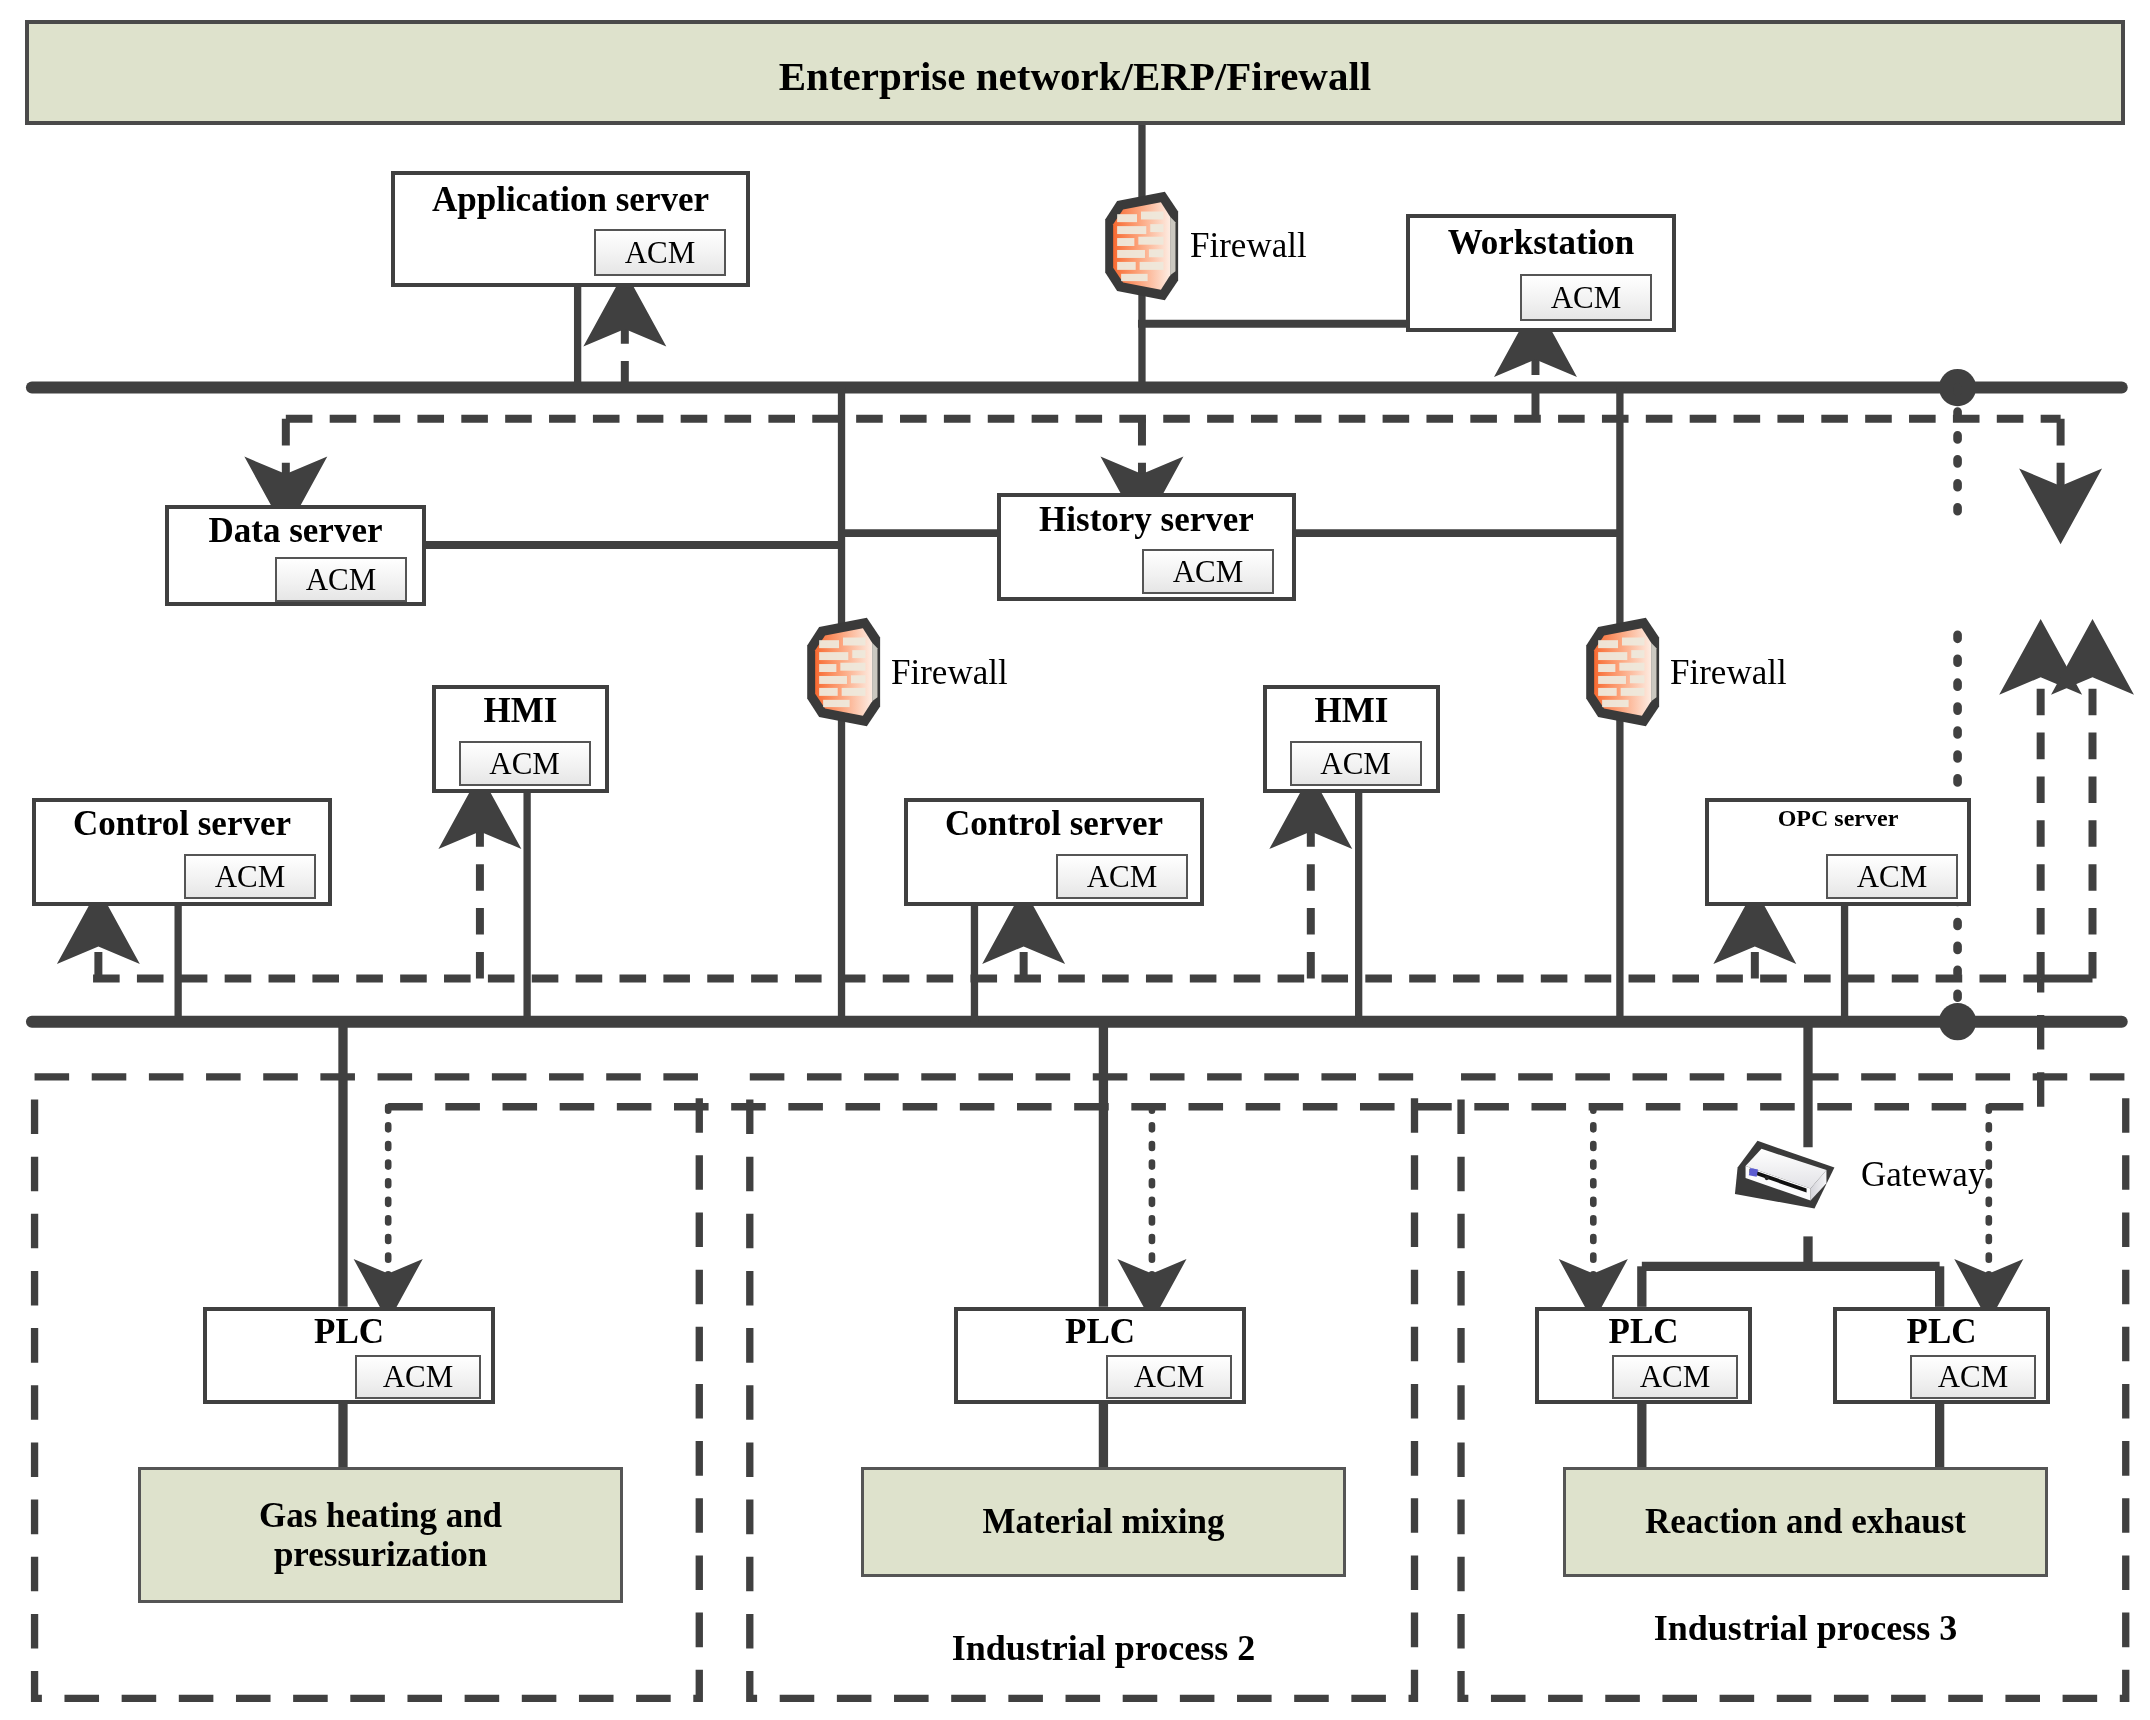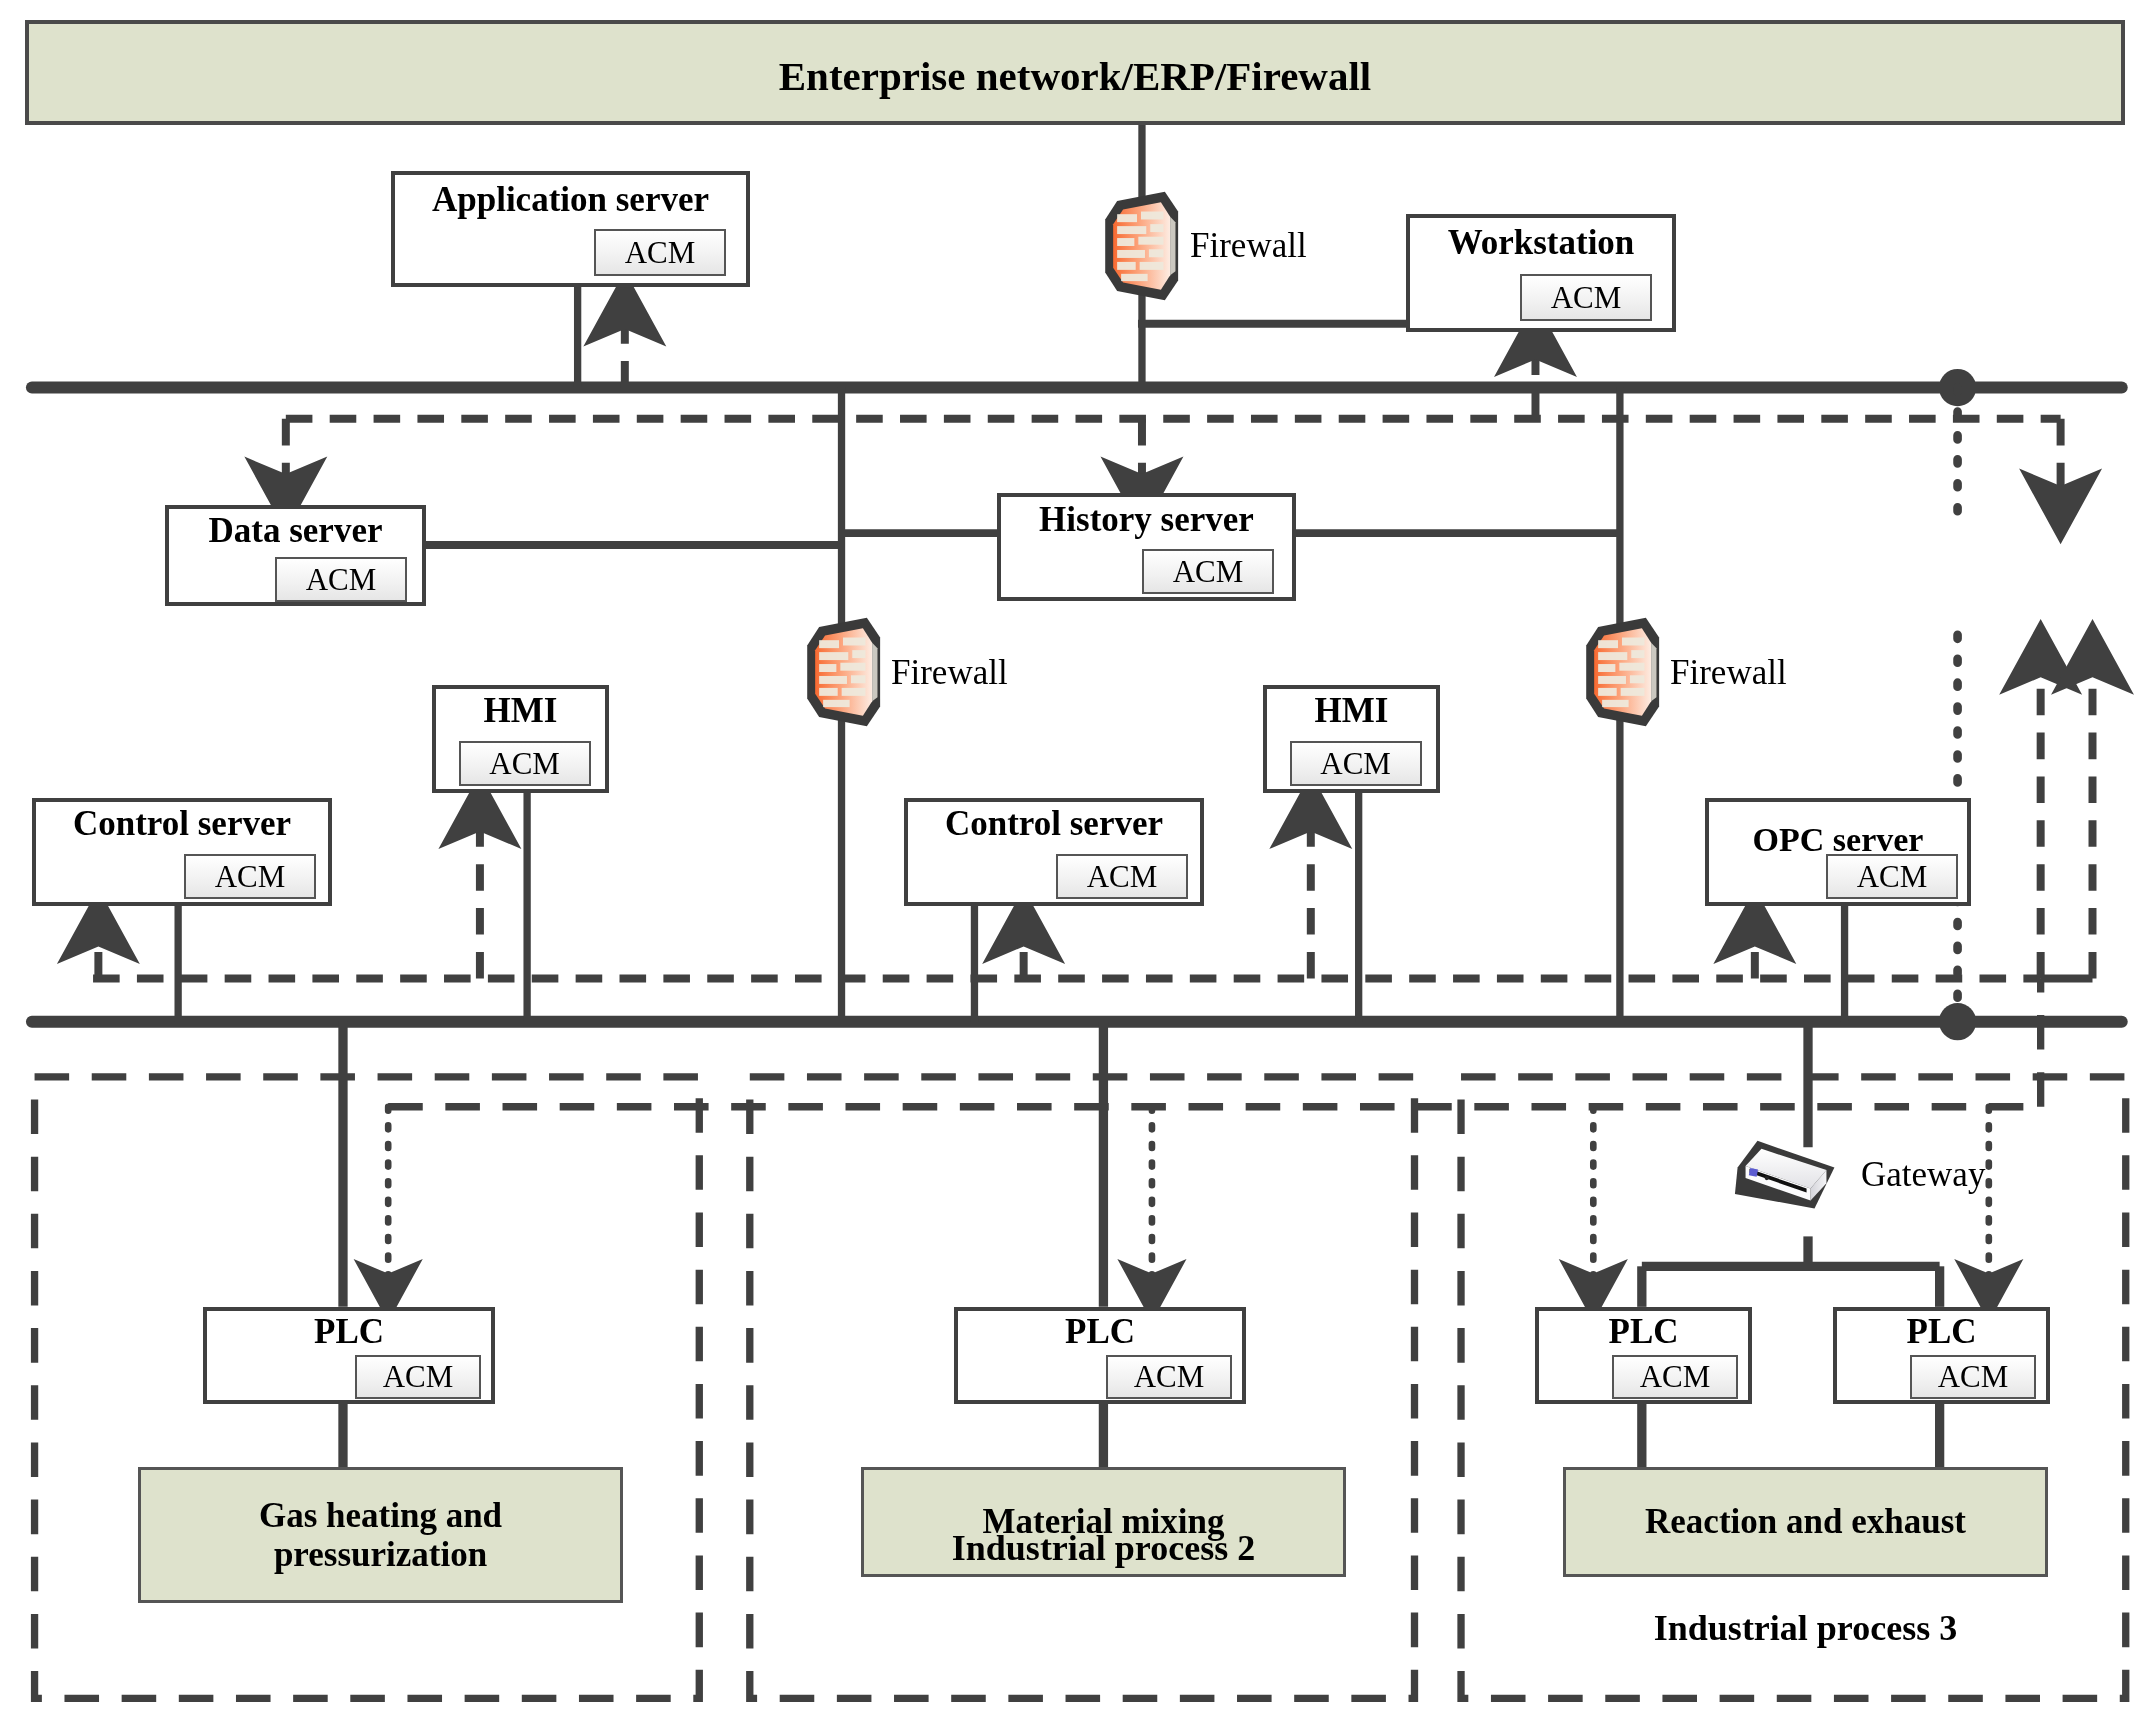--- a/index.html
+++ b/index.html
@@ -200,21 +200,21 @@
     <div class="title" style="top:4px;font-size:35px;">Control server</div>
     <div class="acm" style="left:148px;top:52px;width:132px;height:45px;font-size:31px;">ACM</div>
   </div>
 
   <div class="nodebox" style="left:904px;top:798px;width:300px;height:108px;">
     <div class="title" style="top:4px;font-size:35px;">Control server</div>
     <div class="acm" style="left:148px;top:52px;width:132px;height:45px;font-size:31px;">ACM</div>
   </div>
 
   <div class="nodebox" style="left:1705px;top:798px;width:266px;height:108px;">
-    <div class="title" style="top:20px;font-size:34px;">OPC server</div>
+    <div class="title" style="top:4px;font-size:24px;">OPC server</div>
     <div class="acm" style="left:117px;top:52px;width:132px;height:45px;font-size:31px;">ACM</div>
   </div>
 
   <div class="nodebox" style="left:203px;top:1307px;width:292px;height:97px;">
     <div class="title" style="top:2.7px;font-size:35px;">PLC</div>
     <div class="acm" style="left:148px;top:44px;width:126px;height:44px;font-size:31px;">ACM</div>
   </div>
 
   <div class="nodebox" style="left:954px;top:1307px;width:292px;height:97px;">
     <div class="title" style="top:2.7px;font-size:35px;">PLC</div>
@@ -230,21 +230,21 @@
     <div class="title" style="top:2.7px;font-size:35px;">PLC</div>
     <div class="acm" style="left:73px;top:44px;width:126px;height:44px;font-size:31px;">ACM</div>
   </div>
 
   <div class="greenbox" style="left:138px;top:1467px;width:485px;height:136px;font-size:35px;padding:0 12px;">Gas heating and pressurization</div>
 
   <div class="greenbox" style="left:861px;top:1467px;width:485px;height:110px;font-size:35px;padding:0 12px;">Material mixing</div>
 
   <div class="greenbox" style="left:1563px;top:1467px;width:485px;height:110px;font-size:35px;padding:0 19px;">Reaction and exhaust</div>
 
-  <div class="procLabel" style="left:861px;top:1527px;width:485px;font-size:36px;">Industrial process 2</div>
+  <div class="procLabel" style="left:861px;top:1627px;width:485px;font-size:36px;">Industrial process 2</div>
   <div class="procLabel" style="left:1563px;top:1607px;width:485px;font-size:36px;">Industrial process 3</div>
 
   <div class="fwicon" style="left:1101px;top:189px;width:80px;height:114px;">
     <svg viewBox="0 0 120 172" width="80" height="114" xmlns="http://www.w3.org/2000/svg">
       <polygon points="24,18 96,4 116,34 116,138 96,168 24,154 6,126 6,46" fill="#3a3a3a"></polygon>
       <polygon points="33,31 90,20 104,42 104,130 90,152 33,141 18,119 18,53" fill="url(#brickGrad)"></polygon>
       <g fill="#efe9dc" opacity="0.95">
         <rect x="24" y="38" width="30" height="12"></rect>
         <rect x="60" y="34" width="34" height="12"></rect>
         <rect x="24" y="56" width="44" height="12"></rect>

